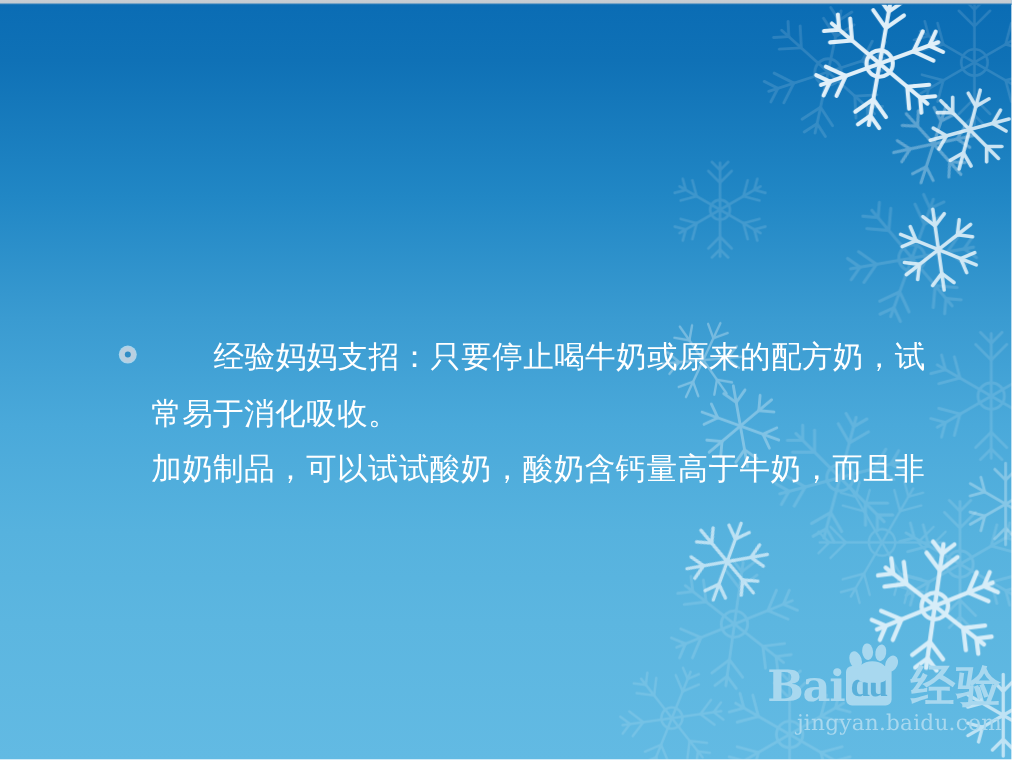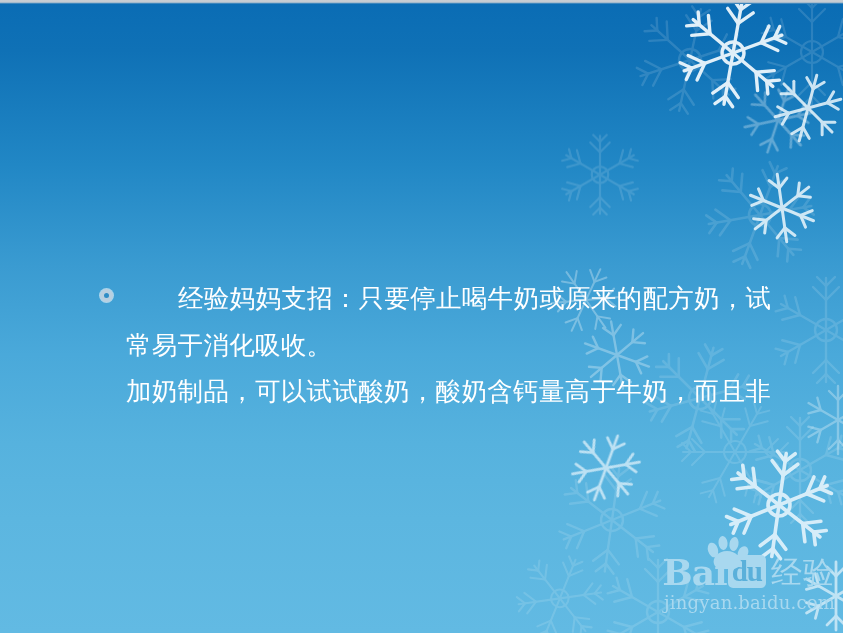--- a/index.html
+++ b/index.html
@@ -139,25 +139,25 @@
     font-family: Liberation Serif, serif;
     font-size: 29px;
     font-weight: 700;
     line-height: 30px;
     border-radius: 5px;
     padding: 1px 4px 2px 4px;
     margin: 0 2px 2px 1px;
     letter-spacing: -1px;
   }
   .wm-cn {
-    font-size: 31px;
-    font-weight: 400;
+    font-size: 37px;
+    font-weight: 700;
     color: #a8d8ef;
     line-height: 34px;
-    margin-left: 3px;
+    margin-left: 14px;
     letter-spacing: 1px;
   }
   .wm-paw {
     position: absolute;
     right: 86px;
     bottom: 22px;
     width: 44px;
     height: 34px;
   }
   .wm-url {

